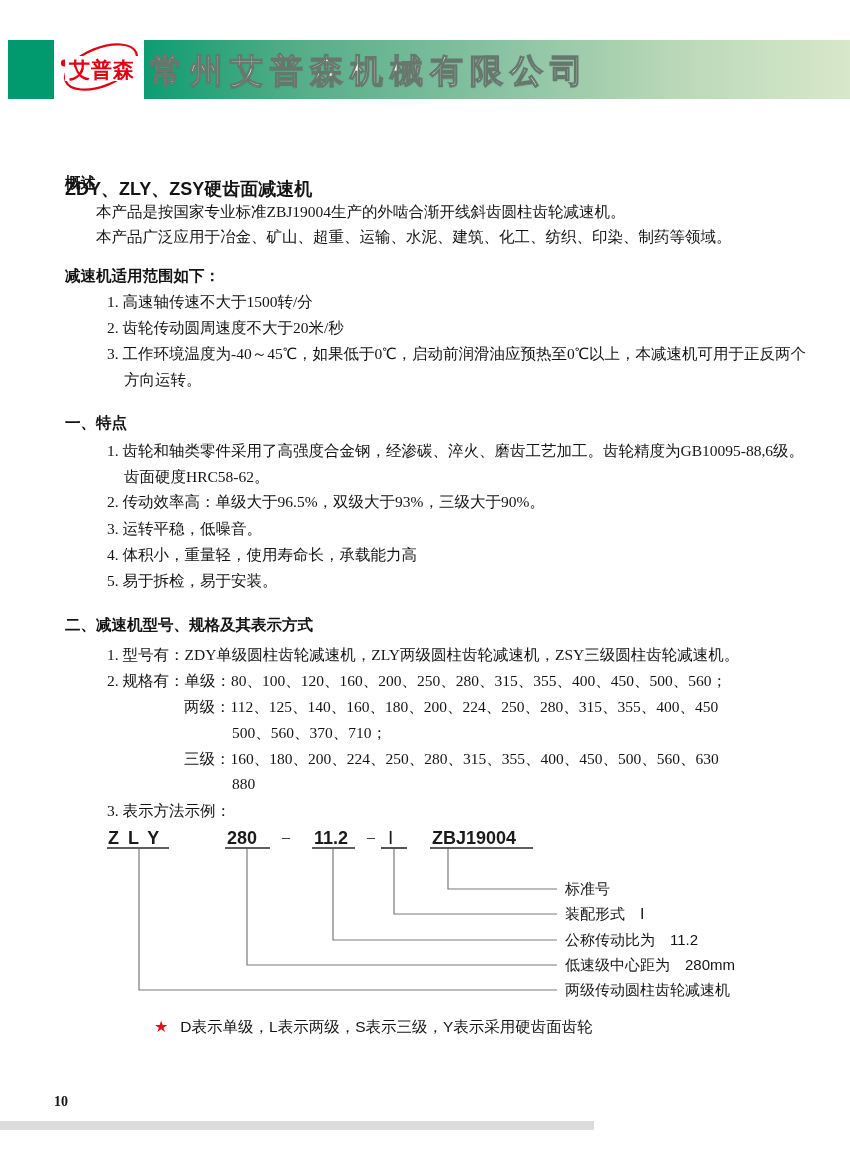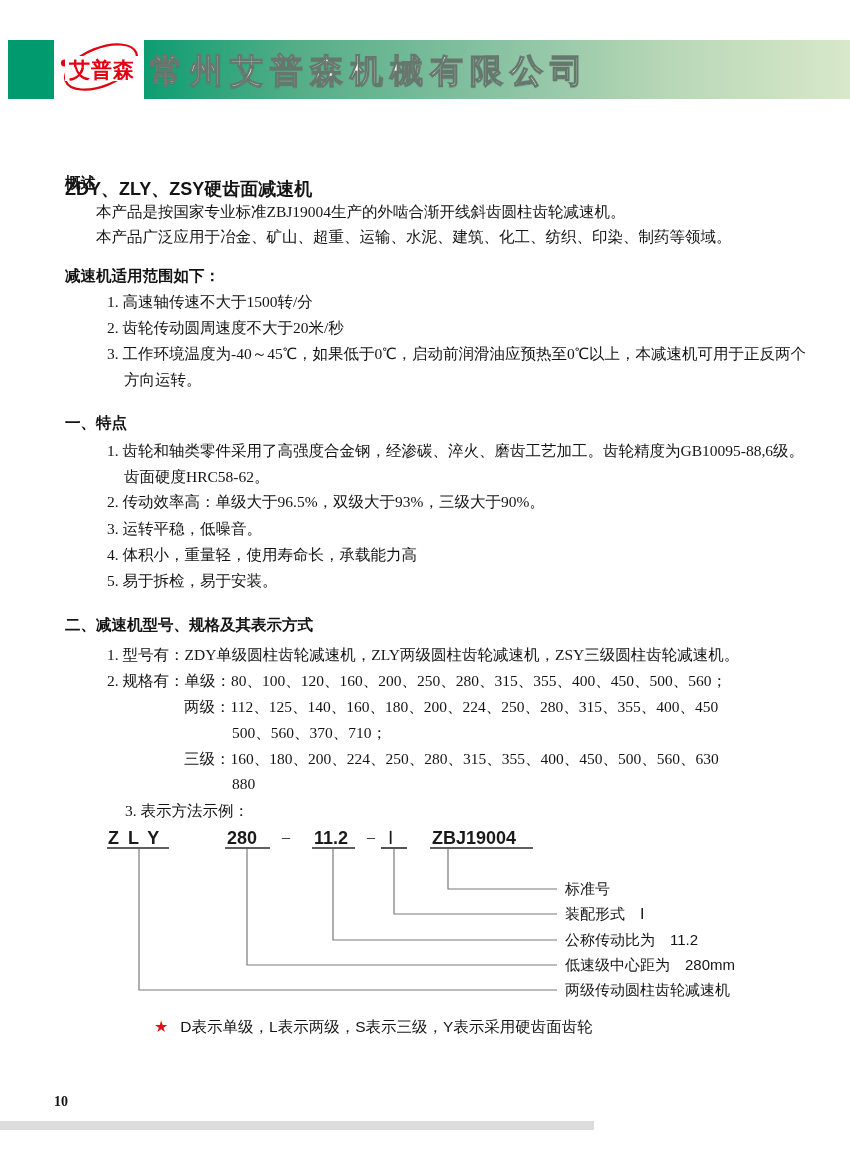--- a/index.html
+++ b/index.html
@@ -73,21 +73,21 @@
 <div class="abs line" style="left:107px;top:545px;">4. 体积小，重量轻，使用寿命长，承载能力高</div>
 <div class="abs line" style="left:107px;top:571px;">5. 易于拆检，易于安装。</div>
 
 <div class="abs sec-head" style="left:65px;top:615px;">二、减速机型号、规格及其表示方式</div>
 <div class="abs line" style="left:107px;top:645px;">1. 型号有：ZDY单级圆柱齿轮减速机，ZLY两级圆柱齿轮减速机，ZSY三级圆柱齿轮减速机。</div>
 <div class="abs line" style="left:107px;top:671px;">2. 规格有：单级：80、100、120、160、200、250、280、315、355、400、450、500、560；</div>
 <div class="abs line" style="left:184px;top:697px;">两级：112、125、140、160、180、200、224、250、280、315、355、400、450</div>
 <div class="abs line" style="left:232px;top:723px;">500、560、370、710；</div>
 <div class="abs line" style="left:184px;top:749px;">三级：160、180、200、224、250、280、315、355、400、450、500、560、630</div>
 <div class="abs line" style="left:232px;top:775px;">880</div>
-<div class="abs line" style="left:107px;top:801px;margin-left:18px;">3. 表示方法示例：</div>
+<div class="abs line" style="left:107px;top:801px;">3. 表示方法示例：</div>
 
 <svg class="diagram" width="850" height="200" viewBox="0 0 850 200">
 
   <text class="code-txt" x="108" y="26" letter-spacing="2">Z L Y</text>
   <text class="code-txt" x="227" y="26">280</text>
   <text class="code-dash" x="282" y="24">–</text>
   <text class="code-txt" x="314" y="26">11.2</text>
   <text class="code-dash" x="367" y="24">–</text>
   <text class="code-roman" x="388" y="26">Ⅰ</text>
   <text class="code-txt" x="432" y="26">ZBJ19004</text>

